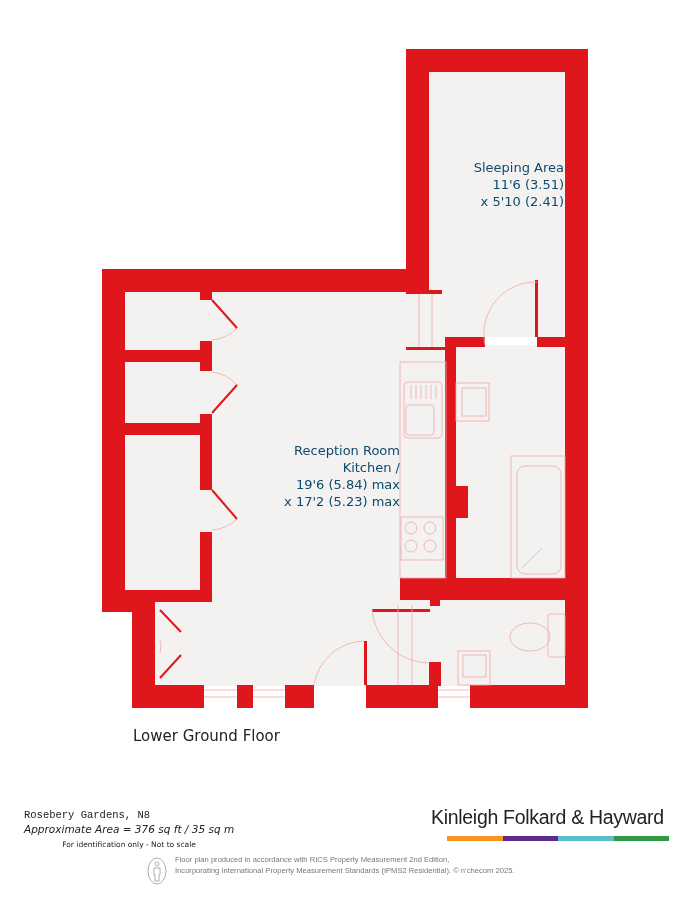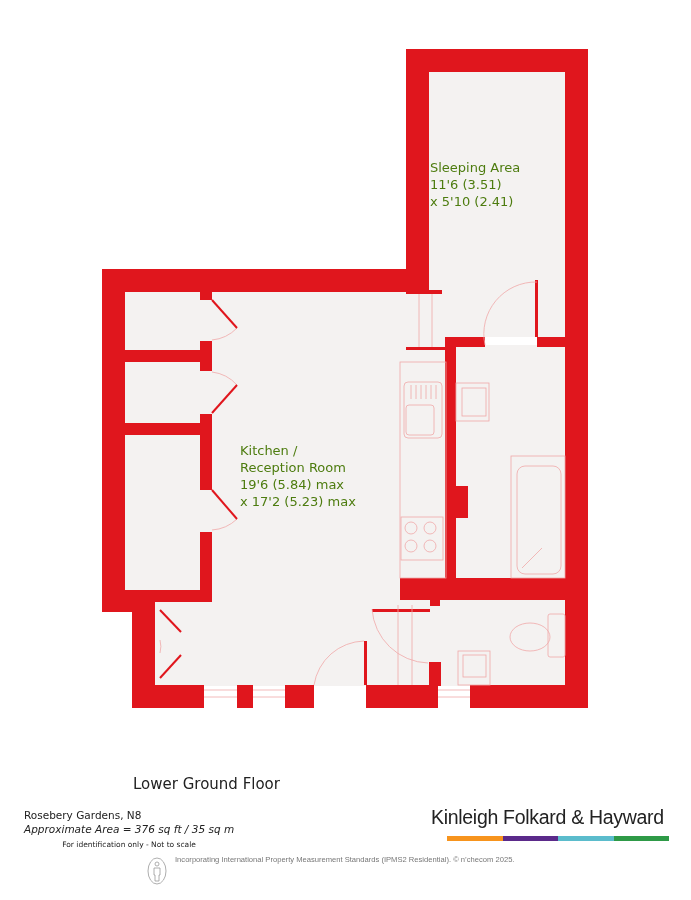--- a/index.html
+++ b/index.html
@@ -1,22 +1,22 @@
 <!DOCTYPE html>
 <html><head>
 <meta charset="utf-8">
 <style>
   html, body { margin: 0; padding: 0; background: #ffffff; }
   body { width: 691px; height: 900px; position: relative; overflow: hidden; font-family: "DejaVu Sans", sans-serif; }
   #plan { position: absolute; left: 0; top: 0; width: 691px; height: 780px; }
-  .room-label { position: absolute; text-align: left; color: #4d7c0f; font-family: "DejaVu Sans", sans-serif; font-size: 13px; line-height: 17px; }
+  .room-label { position: absolute; text-align: right; color: #0c4a6e; font-family: "DejaVu Sans", sans-serif; font-size: 13px; line-height: 17px; }
   .room-label span { display: block; }
-  .floor-label { position: absolute; left: 133px; top: 727px; font-size: 15px; color: #222; font-family: "DejaVu Sans", sans-serif; margin-top: 48px; }
+  .floor-label { position: absolute; left: 133px; top: 727px; font-size: 15px; color: #222; font-family: "DejaVu Sans", sans-serif; }
   .info { position: absolute; left: 24px; top: 808px; color: #222; font-family: "DejaVu Sans", sans-serif; }
-  .info .addr { font-size: 10.5px; line-height: 14px; }
+  .info .addr { font-size: 10.5px; line-height: 14px; font-family: Liberation Mono, monospace; }
   .info .area { font-size: 10.5px; line-height: 14px; font-style: italic; }
   .info .note { font-size: 7.5px; line-height: 14px; margin-top: 2px; text-align: center; }
   .brand { position: absolute; left: 431px; top: 806px; width: 222px; font-family: "Liberation Sans", sans-serif; font-size: 19.5px; color: #222; white-space: nowrap; letter-spacing: -0.3px; }
   .brand-bar { position: absolute; left: 447px; top: 836px; width: 222px; height: 5px; display: flex; }
   .brand-bar div { flex: 1; height: 100%; }
   .disclaimer { position: absolute; left: 175px; top: 855px; font-family: "Liberation Sans", sans-serif; font-size: 7.6px; line-height: 10.5px; color: #777; }
   .person-icon { position: absolute; left: 147px; top: 857px; width: 20px; height: 28px; }
 </style>
 </head>
 <body>
@@ -137,22 +137,22 @@
   </g>
 </svg>
 
 <div class="room-label" style="left:430px; top:159px; width:134px;">
   <span>Sleeping Area</span>
   <span>11'6 (3.51)</span>
   <span>x 5'10 (2.41)</span>
 </div>
 
 <div class="room-label" style="left:240px; top:442px; width:160px;">
+  <span>Reception Room</span>
   <span>Kitchen /</span>
-  <span>Reception Room</span>
   <span>19'6 (5.84) max</span>
   <span>x 17'2 (5.23) max</span>
 </div>
 
 <div class="floor-label">Lower Ground Floor</div>
 
 <div class="info">
   <div class="addr">Rosebery Gardens, N8</div>
   <div class="area">Approximate Area = 376 sq ft / 35 sq m</div>
   <div class="note">For identification only - Not to scale</div>
@@ -166,14 +166,15 @@
   <div style="background:#2e9a47"></div>
 </div>
 
 <svg class="person-icon" viewBox="0 0 20 28" xmlns="http://www.w3.org/2000/svg">
   <ellipse cx="10" cy="14" rx="9" ry="13" fill="none" stroke="#999" stroke-width="0.8"></ellipse>
   <circle cx="10" cy="7" r="2" fill="none" stroke="#999" stroke-width="0.8"></circle>
   <path d="M7 11 h6 v7 h-1 v6 h-4 v-6 h-1 z" fill="none" stroke="#999" stroke-width="0.8"></path>
 </svg>
 
 <div class="disclaimer">
+  <div>Floor plan produced in accordance with RICS Property Measurement 2nd Edition,</div>
   <div>Incorporating International Property Measurement Standards (IPMS2 Residential).   © n’checom 2025.</div>
 </div>
 
 </body></html>

